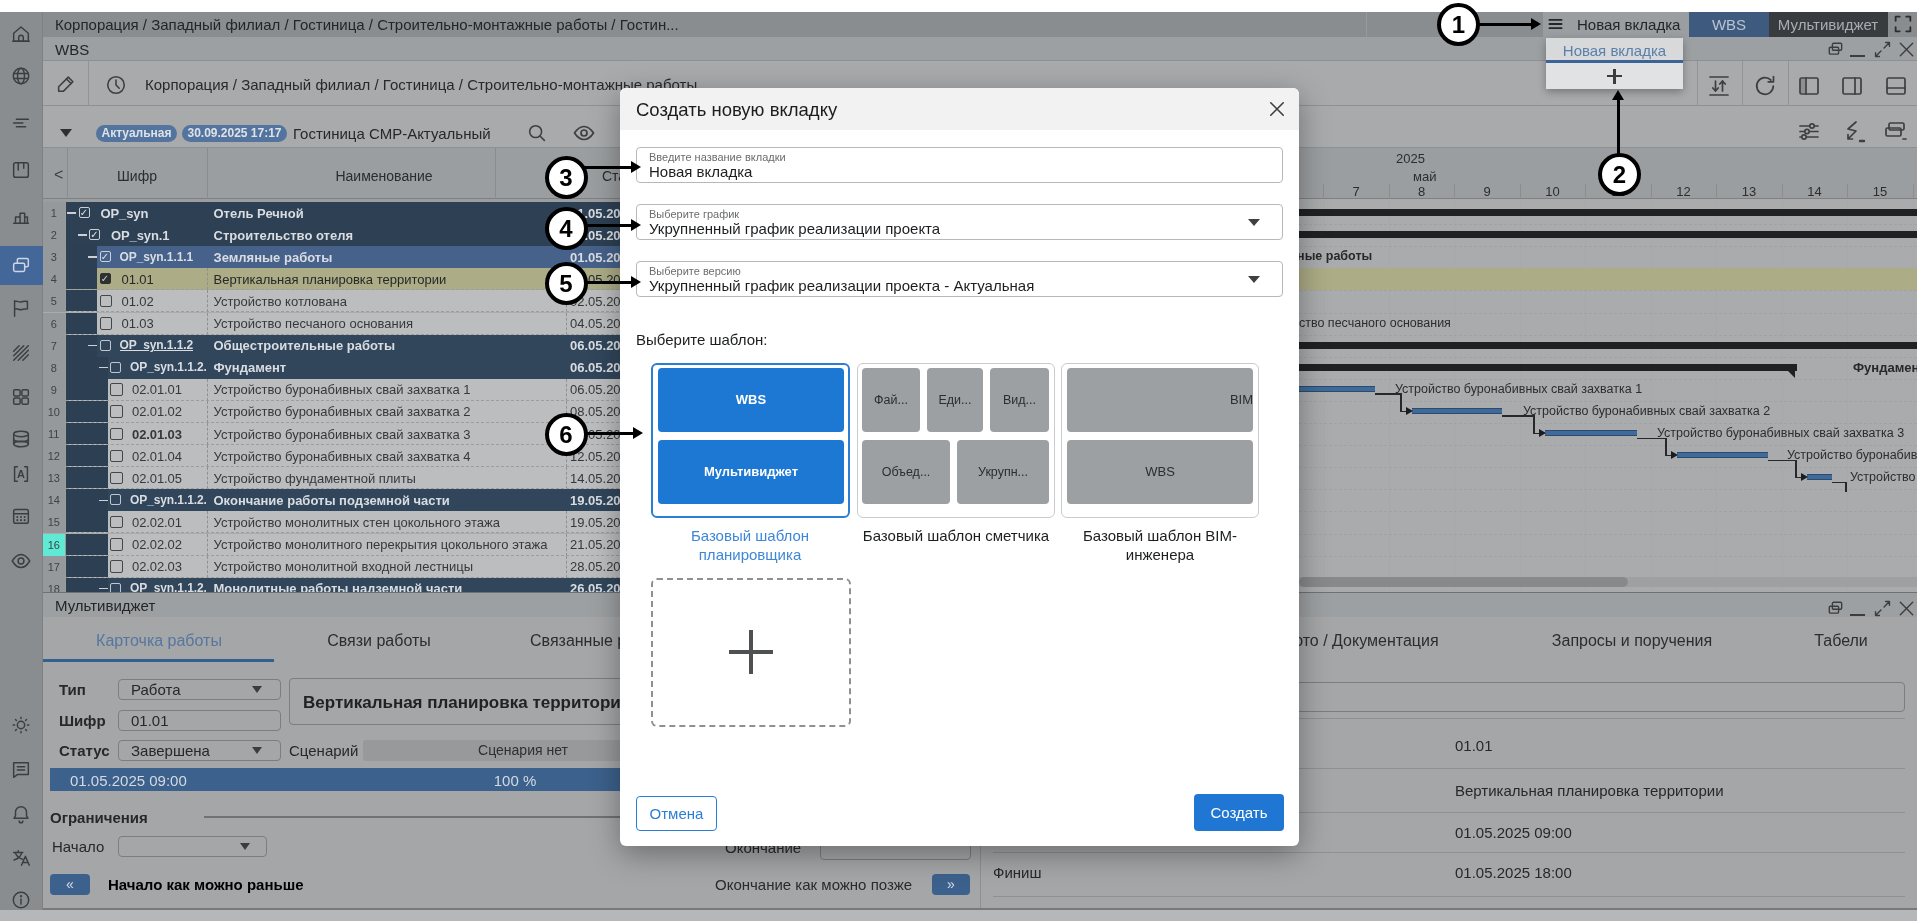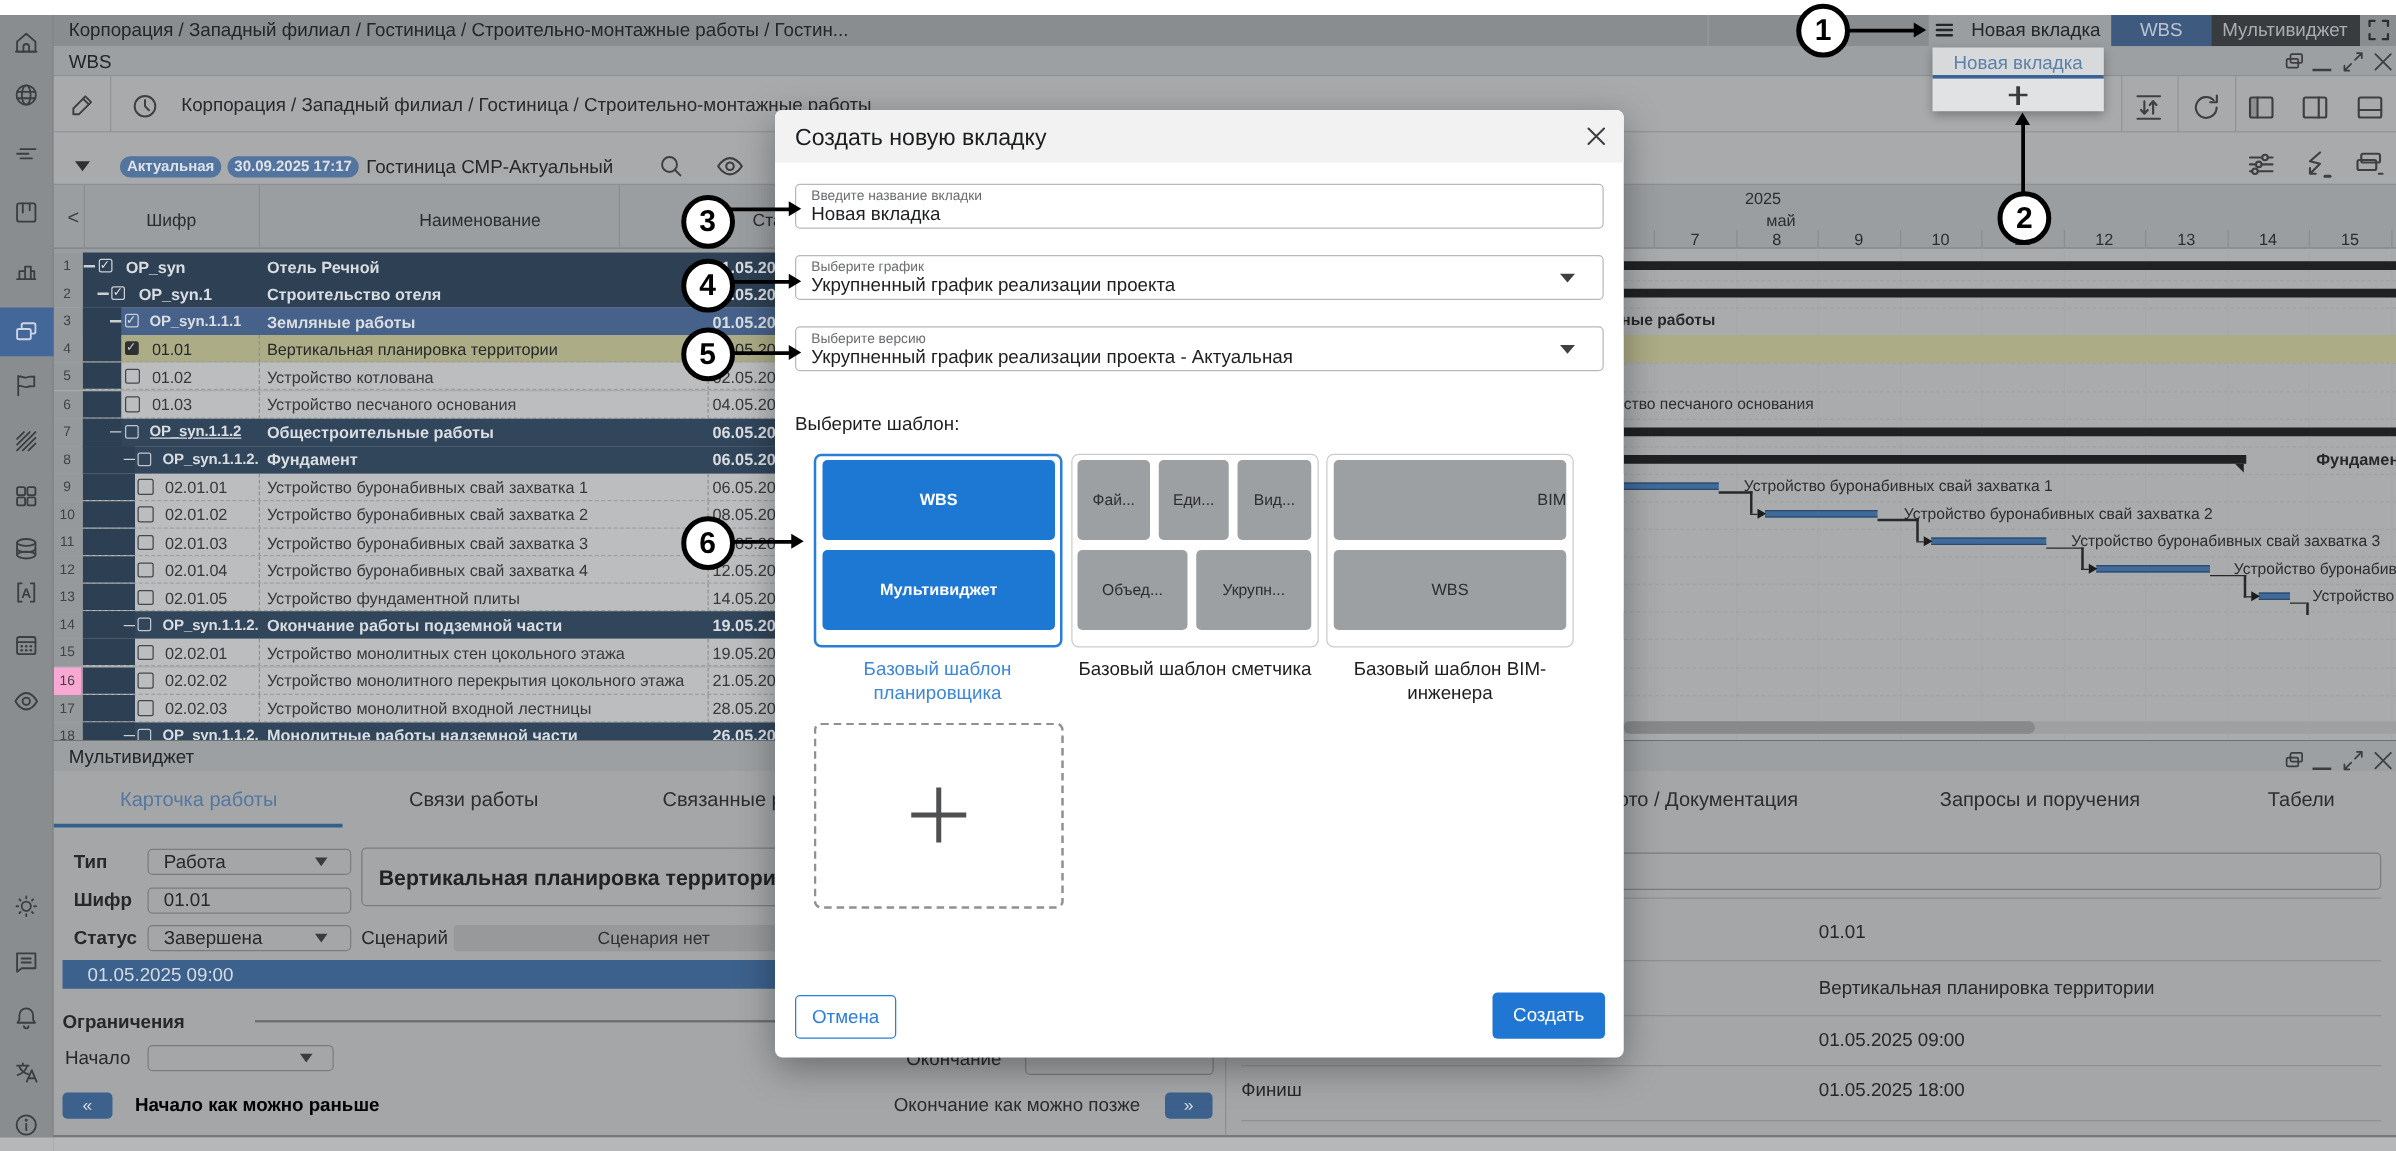--- a/index.html
+++ b/index.html
@@ -288,21 +288,21 @@
 <div class="t" style="left:66.5px;top:1.6px;width:80px;overflow:hidden;font-size:13px;line-height:19px;color:#36383b;font-weight:400;letter-spacing:-0.1px;">02.01.02</div>
 <div class="t" style="left:148.0px;top:1.6px;font-size:13px;line-height:19px;color:#36383b;font-weight:400;">Устройство буронабивных свай захватка 2</div>
 <div class="t" style="left:504.5px;top:1.6px;font-size:13px;line-height:19px;color:#36383b;font-weight:400;">08.05.20</div>
 </div>
 <div class="a" style="left:0;top:201.9px;width:22.5px;height:22.1px;background:#95999c;border-right:1px solid #999b9d;color:#404245;font-size:11px;line-height:22.1px;text-align:center;">10</div>
 <div class="a" style="left:22.5px;top:224.0px;width:1233.5px;height:22.1px;background:#bcbdbe;border-bottom:1px dashed #9b9d9f;overflow:hidden;">
 <div class="a" style="left:-1px;top:-1px;width:43.0px;height:24.1px;background:#2c3f53;"></div>
 <div class="a" style="left:141.5px;top:0;width:1px;height:22.1px;border-left:1px dashed #8e9092;"></div>
 <div class="a" style="left:500.5px;top:0;width:1px;height:22.1px;border-left:1px dashed #8e9092;"></div>
 <div class="a" style="left:44.5px;top:4.6px;width:12.5px;height:12.5px;border:1.5px solid #43464a;border-radius:2px;"></div>
-<div class="t" style="left:66.5px;top:1.6px;width:80px;overflow:hidden;font-size:13px;line-height:19px;color:#36383b;font-weight:400;letter-spacing:-0.1px;">02.01.03</div>
+<div class="t" style="left:66.5px;top:1.6px;width:80px;overflow:hidden;font-size:13px;line-height:19px;color:#36383b;font-weight:700;letter-spacing:-0.1px;">02.01.03</div>
 <div class="t" style="left:148.0px;top:1.6px;font-size:13px;line-height:19px;color:#36383b;font-weight:400;">Устройство буронабивных свай захватка 3</div>
 <div class="t" style="left:504.5px;top:1.6px;font-size:13px;line-height:19px;color:#36383b;font-weight:400;">10.05.20</div>
 </div>
 <div class="a" style="left:0;top:224.0px;width:22.5px;height:22.1px;background:#95999c;border-right:1px solid #999b9d;color:#404245;font-size:11px;line-height:22.1px;text-align:center;">11</div>
 <div class="a" style="left:22.5px;top:246.1px;width:1233.5px;height:22.1px;background:#bcbdbe;border-bottom:1px dashed #9b9d9f;overflow:hidden;">
 <div class="a" style="left:-1px;top:-1px;width:43.0px;height:24.1px;background:#2c3f53;"></div>
 <div class="a" style="left:141.5px;top:0;width:1px;height:22.1px;border-left:1px dashed #8e9092;"></div>
 <div class="a" style="left:500.5px;top:0;width:1px;height:22.1px;border-left:1px dashed #8e9092;"></div>
 <div class="a" style="left:44.5px;top:4.6px;width:12.5px;height:12.5px;border:1.5px solid #43464a;border-radius:2px;"></div>
 <div class="t" style="left:66.5px;top:1.6px;width:80px;overflow:hidden;font-size:13px;line-height:19px;color:#36383b;font-weight:400;letter-spacing:-0.1px;">02.01.04</div>
@@ -341,21 +341,21 @@
 <div class="a" style="left:0;top:312.4px;width:22.5px;height:22.1px;background:#95999c;border-right:1px solid #999b9d;color:#404245;font-size:11px;line-height:22.1px;text-align:center;">15</div>
 <div class="a" style="left:22.5px;top:334.5px;width:1233.5px;height:22.1px;background:#bcbdbe;border-bottom:1px dashed #9b9d9f;overflow:hidden;">
 <div class="a" style="left:-1px;top:-1px;width:43.0px;height:24.1px;background:#2c3f53;"></div>
 <div class="a" style="left:141.5px;top:0;width:1px;height:22.1px;border-left:1px dashed #8e9092;"></div>
 <div class="a" style="left:500.5px;top:0;width:1px;height:22.1px;border-left:1px dashed #8e9092;"></div>
 <div class="a" style="left:44.5px;top:4.6px;width:12.5px;height:12.5px;border:1.5px solid #43464a;border-radius:2px;"></div>
 <div class="t" style="left:66.5px;top:1.6px;width:80px;overflow:hidden;font-size:13px;line-height:19px;color:#36383b;font-weight:400;letter-spacing:-0.1px;">02.02.02</div>
 <div class="t" style="left:148.0px;top:1.6px;font-size:13px;line-height:19px;color:#36383b;font-weight:400;">Устройство монолитного перекрытия цокольного этажа</div>
 <div class="t" style="left:504.5px;top:1.6px;font-size:13px;line-height:19px;color:#36383b;font-weight:400;">21.05.20</div>
 </div>
-<div class="a" style="left:0;top:334.5px;width:22.5px;height:22.1px;background:#f9a8d4;border-right:1px solid #999b9d;color:#404245;font-size:11px;line-height:22.1px;text-align:center;">16</div>
+<div class="a" style="left:0;top:334.5px;width:22.5px;height:22.1px;background:#5eead4;border-right:1px solid #999b9d;color:#404245;font-size:11px;line-height:22.1px;text-align:center;">16</div>
 <div class="a" style="left:22.5px;top:356.6px;width:1233.5px;height:22.1px;background:#bcbdbe;border-bottom:1px dashed #9b9d9f;overflow:hidden;">
 <div class="a" style="left:-1px;top:-1px;width:43.0px;height:24.1px;background:#2c3f53;"></div>
 <div class="a" style="left:141.5px;top:0;width:1px;height:22.1px;border-left:1px dashed #8e9092;"></div>
 <div class="a" style="left:500.5px;top:0;width:1px;height:22.1px;border-left:1px dashed #8e9092;"></div>
 <div class="a" style="left:44.5px;top:4.6px;width:12.5px;height:12.5px;border:1.5px solid #43464a;border-radius:2px;"></div>
 <div class="t" style="left:66.5px;top:1.6px;width:80px;overflow:hidden;font-size:13px;line-height:19px;color:#36383b;font-weight:400;letter-spacing:-0.1px;">02.02.03</div>
 <div class="t" style="left:148.0px;top:1.6px;font-size:13px;line-height:19px;color:#36383b;font-weight:400;">Устройство монолитной входной лестницы</div>
 <div class="t" style="left:504.5px;top:1.6px;font-size:13px;line-height:19px;color:#36383b;font-weight:400;">28.05.20</div>
 </div>
 <div class="a" style="left:0;top:356.6px;width:22.5px;height:22.1px;background:#95999c;border-right:1px solid #999b9d;color:#404245;font-size:11px;line-height:22.1px;text-align:center;">17</div>
@@ -495,20 +495,21 @@
 <div class="t" style="left:131px;top:709.5px;font-size:15px;line-height:21px;color:#26282a;font-weight:400;">01.01</div>
 <div class="t" style="left:59px;top:739.5px;font-size:15px;line-height:21px;color:#26282a;font-weight:600;">Статус</div>
 <div class="a" style="left:118px;top:740px;width:163px;height:21px;border:1px solid #7b7d7f;border-radius:4px;"></div>
 <div class="t" style="left:131px;top:739.5px;font-size:15px;line-height:21px;color:#26282a;font-weight:400;">Завершена</div>
 <div class="a" style="left:252px;top:747px;width:0;height:0;border-left:5.5px solid transparent;border-right:5.5px solid transparent;border-top:7px solid #3a3c3e;"></div>
 <div class="t" style="left:289px;top:739.5px;font-size:15px;line-height:21px;color:#26282a;font-weight:400;">Сценарий</div>
 <div class="a" style="left:363px;top:740px;width:320px;height:21px;background:#97999b;border-radius:3px;"></div>
 <div class="t" style="left:223px;top:740.0px;width:600px;text-align:center;font-size:14px;line-height:20px;color:#2e3032;font-weight:400;">Сценария нет</div>
 <div class="a" style="left:50px;top:768px;width:928px;height:23px;background:#3c618c;"></div>
 <div class="t" style="left:70px;top:769.5px;font-size:15px;line-height:21px;color:#d3dae2;font-weight:400;">01.05.2025 09:00</div>
+<div class="t" style="left:215px;top:769.5px;width:600px;text-align:center;font-size:15px;line-height:21px;color:#d3dae2;font-weight:400;">100 %</div>
 <div class="t" style="left:50px;top:806.5px;font-size:15px;line-height:21px;color:#26282a;font-weight:700;">Ограничения</div>
 <div class="a" style="left:204px;top:816px;width:774px;height:2px;background:#6f7173;"></div>
 <div class="t" style="left:52px;top:835.5px;font-size:15px;line-height:21px;color:#26282a;font-weight:400;">Начало</div>
 <div class="a" style="left:118px;top:836px;width:149px;height:21px;border:1px solid #7b7d7f;border-radius:4px;"></div>
 <div class="a" style="left:240px;top:843px;width:0;height:0;border-left:5.5px solid transparent;border-right:5.5px solid transparent;border-top:7px solid #3a3c3e;"></div>
 <div class="t" style="left:725px;top:836.5px;font-size:15px;line-height:21px;color:#26282a;font-weight:400;">Окончание</div>
 <div class="a" style="left:820px;top:836px;width:151px;height:24px;border:1px solid #7b7d7f;border-radius:4px;"></div>
 <div class="a" style="left:50px;top:874px;width:40px;height:21px;background:#3c618c;border-radius:4px;color:#d9dee5;font-size:14px;line-height:20px;text-align:center;">«</div>
 <div class="t" style="left:108px;top:873.5px;font-size:15px;line-height:21px;color:#000000;font-weight:700;">Начало как можно раньше</div>
 <div class="t" style="left:715px;top:873.5px;font-size:15px;line-height:21px;color:#292b2d;font-weight:400;">Окончание как можно позже</div>

